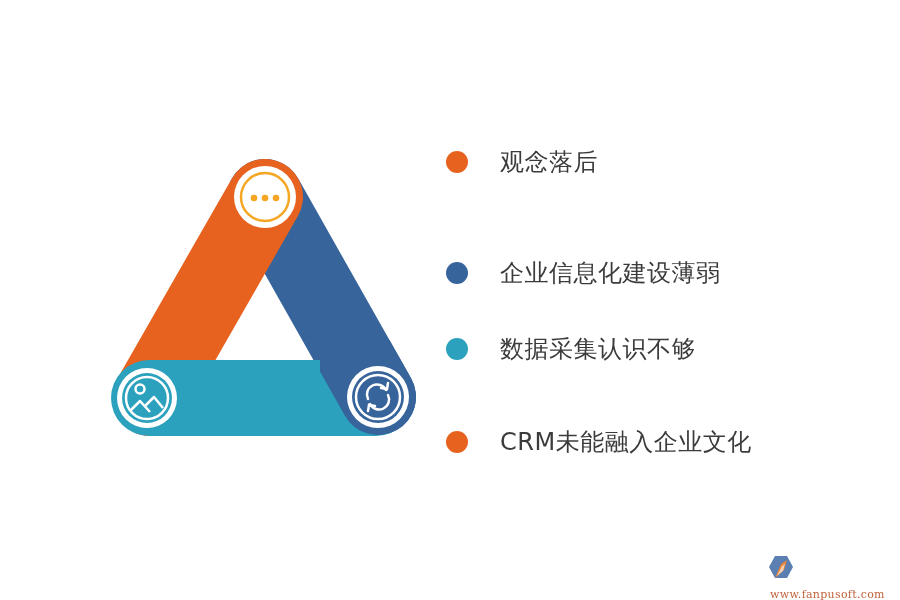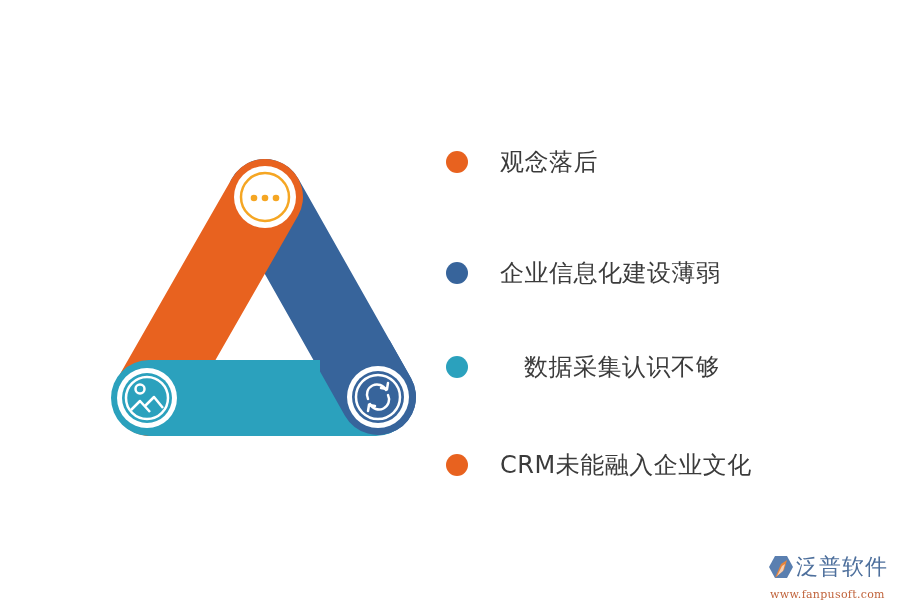--- a/index.html
+++ b/index.html
@@ -77,31 +77,30 @@
 
 <div class="legend">
   <div class="legend-item" style="top:146px;">
     <span class="legend-dot" style="background:#e8621f;"></span>
     <span class="legend-label">观念落后</span>
   </div>
   <div class="legend-item" style="top:237px;margin-top:20px;">
     <span class="legend-dot" style="background:#37649b;"></span>
     <span class="legend-label">企业信息化建设薄弱</span>
   </div>
-  <div class="legend-item" style="top:351px;gap:24px;">
+  <div class="legend-item" style="top:333px;">
     <span class="legend-dot" style="background:#2ba1bd;"></span>
     <span class="legend-label">数据采集认识不够</span>
   </div>
-  <div class="legend-item" style="top:449px;">
+  <div class="legend-item" style="top:426px;">
     <span class="legend-dot" style="background:#e8621f;"></span>
     <span class="legend-label">CRM未能融入企业文化</span>
   </div>
 </div>
 
 <div class="watermark">
   <svg class="wm-logo" viewBox="0 0 26 26">
     <polygon points="7,2 19,2 25,13 19,24 7,24 1,13" fill="#5a7fb0"></polygon>
     <path d="M 7 24 L 13 10 L 19 6 L 16 16 Z" fill="#e8843a"></path>
     <path d="M 9 22 L 14 12 L 17 10 L 15 17 Z" fill="#ffffff" opacity="0.6"></path>
   </svg>
-  <span class="wm-name">泛普软件</span>
   <span class="wm-url">www.fanpusoft.com</span>
 </div>
 
 </body></html>

